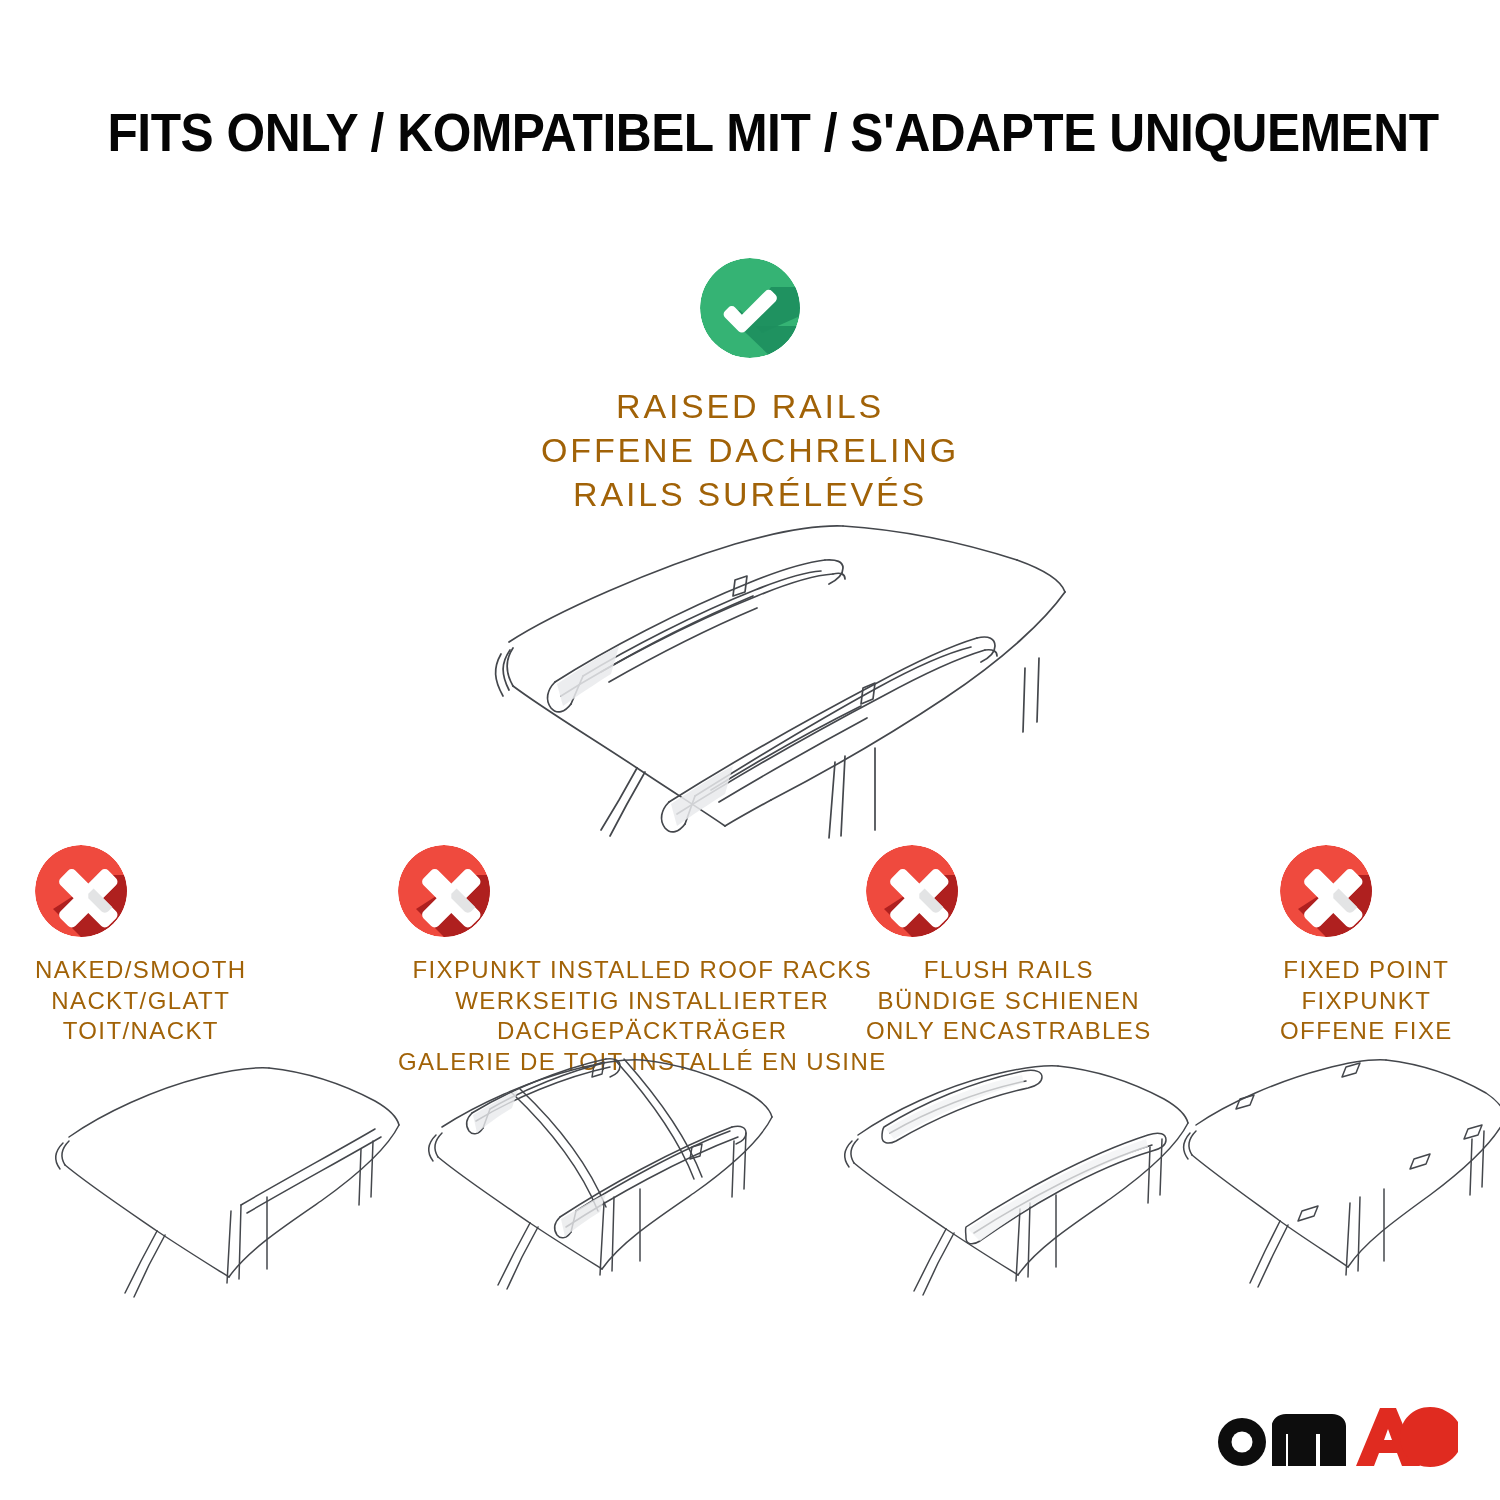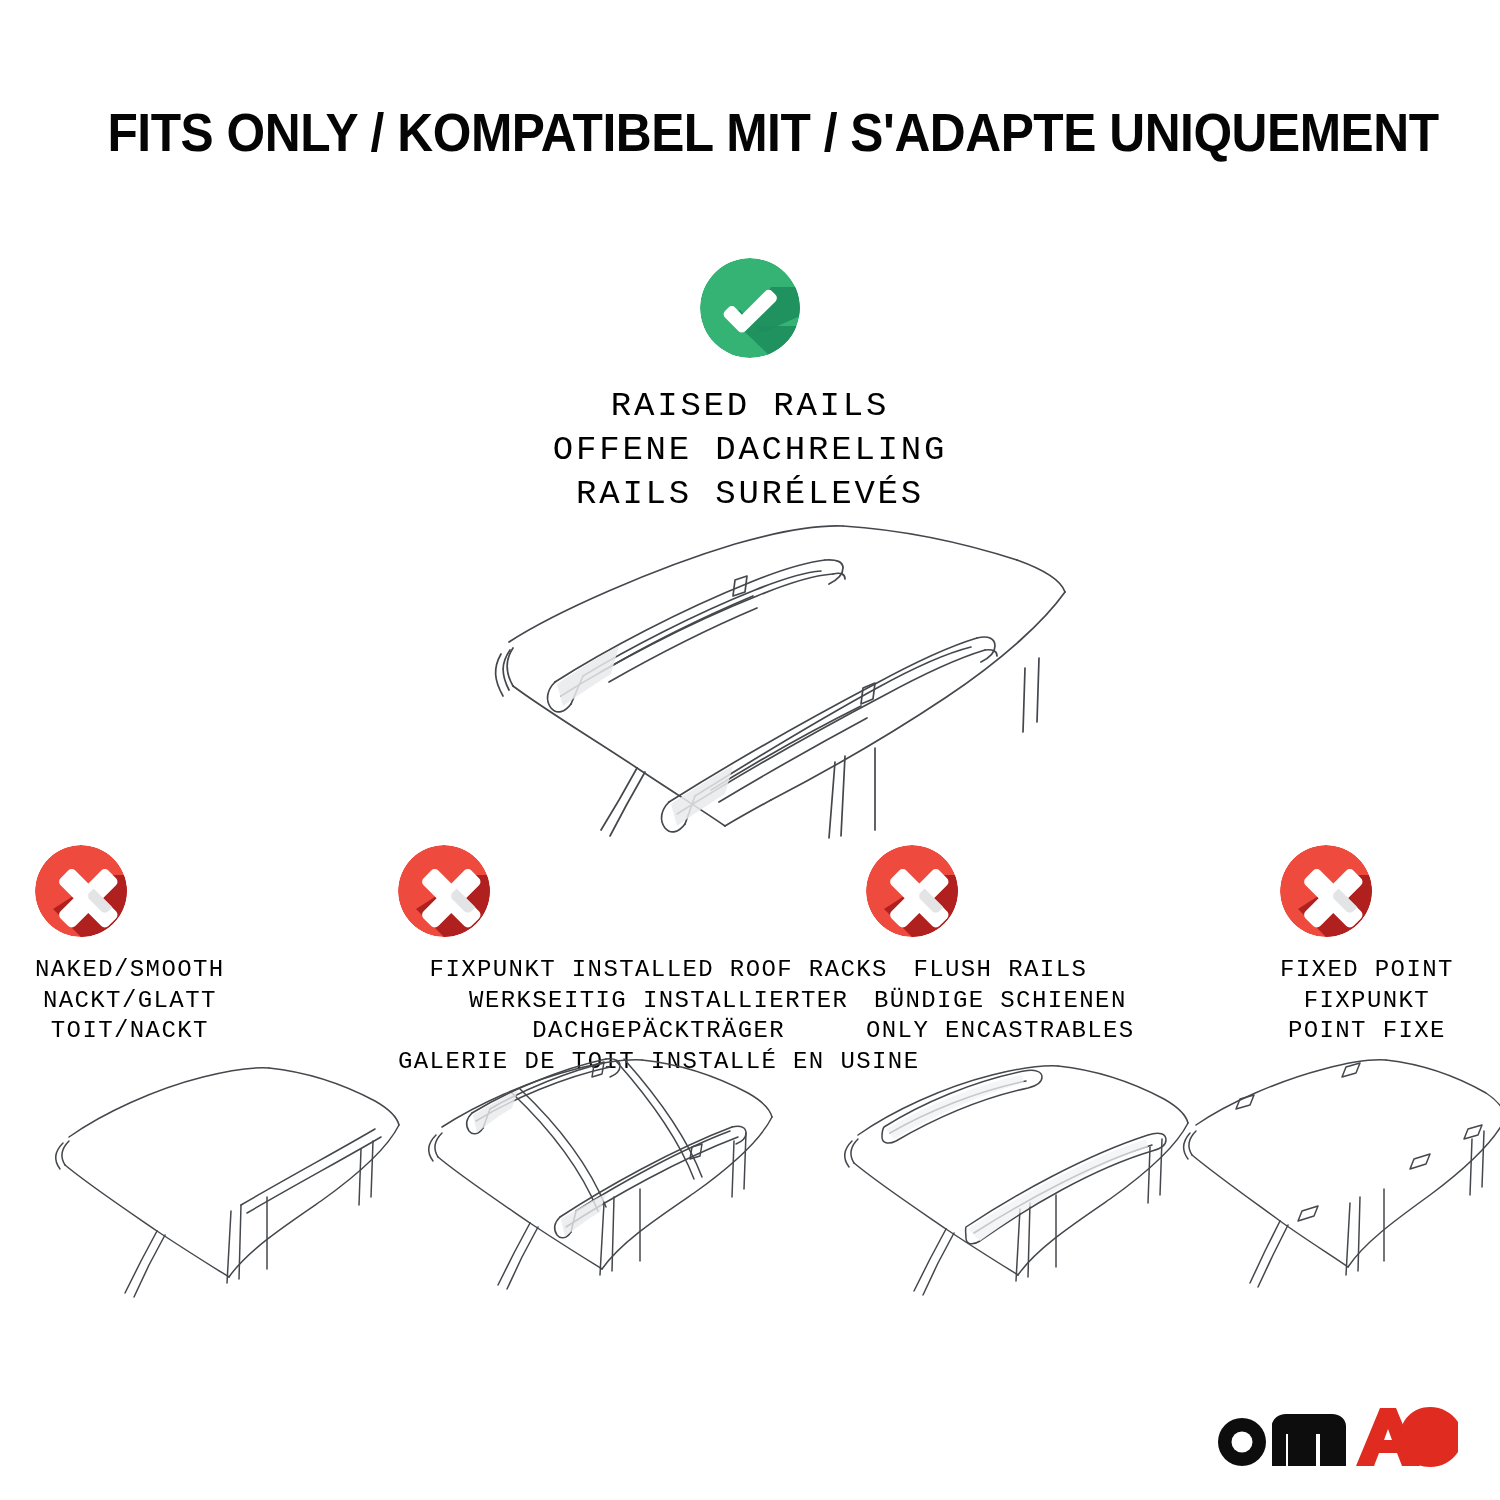--- a/index.html
+++ b/index.html
@@ -42,23 +42,23 @@
     overflow:hidden;
     flex:0 0 auto;
   }
   .icon-circle svg{ position:absolute; inset:0; width:100%; height:100%; }
 
   .ok-circle{ width:100px; height:100px; }
   .x-circle{ width:92px; height:92px; }
 
   .label{
     text-align:center;
-    font-family:Liberation Mono, monospace;
+    font-family:Liberation Sans, sans-serif;
     font-weight:400;
-    color:#000000;
+    color:#a16207;
     letter-spacing:2.2px;
   }
   .ok-label{
     margin-top:26px;
     font-size:34px;
     line-height:1.30;
     letter-spacing:2.8px;
   }
 
   
@@ -286,21 +286,21 @@
           <path d="M46 46 L92 92 L46 92 L18 64 Z" fill="#ab1d1d" opacity="0.95"></path>
           <path d="M62 30 L92 30 L92 92 L46 46 Z" fill="#ab1d1d" opacity="0.95"></path>
           <path d="M33.2 25.6 L25.6 33.2 a5 5 0 0 0 0 7.1 L38.6 53.3 L25.6 66.3 a5 5 0 0 0 0 7.1 l7.6 7.6 a5 5 0 0 0 7.1 0 L53.3 68 L66.3 81 a5 5 0 0 0 7.1 0 l7.6-7.6 a5 5 0 0 0 0-7.1 L68 53.3 L81 40.3 a5 5 0 0 0 0-7.1 l-7.6-7.6 a5 5 0 0 0-7.1 0 L53.3 38.6 L40.3 25.6 a5 5 0 0 0-7.1 0 Z" fill="#ffffff"></path>
           <path d="M53.3 53.3 L66.3 66.3 a5 5 0 0 0 7.1 0 l4-4 -18.8-18.8 -5.3 5.3 Z" fill="#e3e4e5"></path>
         </g>
       </svg>
     </div>
     <div class="label small-label">
       <div>FIXED POINT</div>
       <div>FIXPUNKT</div>
-      <div>POINT FIXE</div>
+      <div>OFFENE FIXE</div>
     </div>
   </div>
 </div>
 
 <div class="art-row">
 
   <div class="art-cell art-0">
     <svg viewBox="0 0 380 255" width="380" height="255" aria-hidden="true">
       <g fill="none" stroke="#44474c" stroke-width="1.5" stroke-linecap="round" stroke-linejoin="round">
         <path d="M24 82 C58 58 110 34 158 22 C186 15 208 12 224 13"></path>

